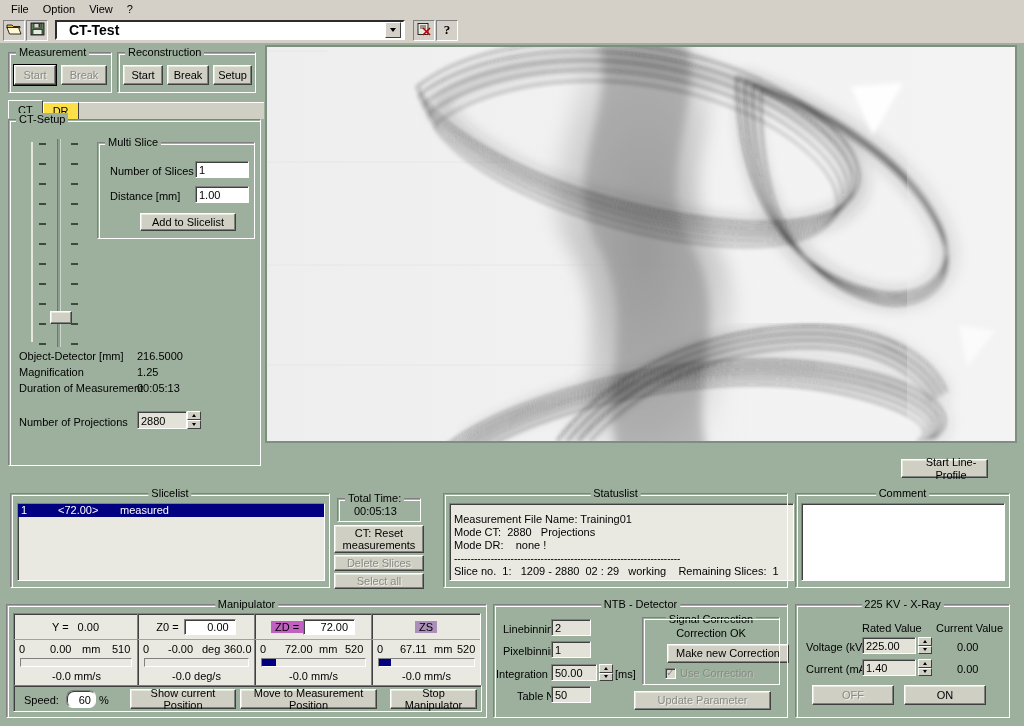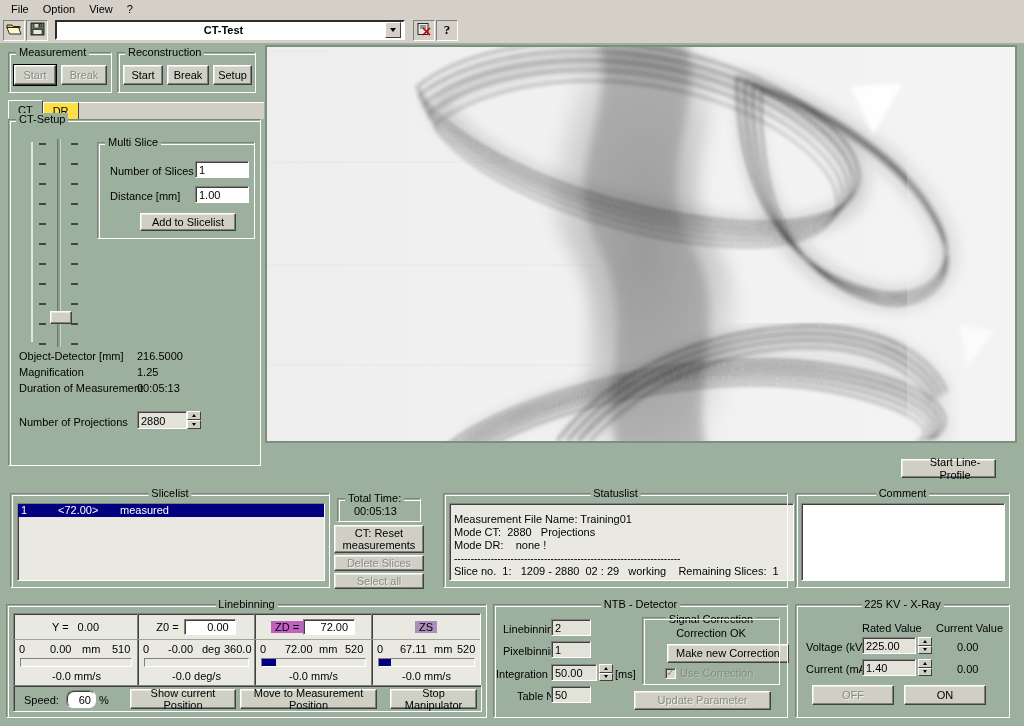--- a/index.html
+++ b/index.html
@@ -37,22 +37,22 @@
   .tbtn.framed { border: 1px solid #808080; border-right-color:#fff; border-bottom-color:#fff; }
   .combo-wrap {
     position: relative; margin-left: 6px; width: 350px; height: 20px;
     background: #fff;
     border: 2px inset #d4d0c8;
     border-top-color:#808080; border-left-color:#808080;
     border-right-color:#fff; border-bottom-color:#fff;
     display: flex; align-items: center;
   }
   .combo-wrap .cval {
-    font-weight: bold; font-size: 11px; padding-left: 5px; flex: 1;
-    white-space: nowrap; overflow: hidden; text-align: center;
+    font-weight: bold; font-size: 14px; padding-left: 12px; flex: 1;
+    white-space: nowrap; overflow: hidden;
   }
   .combo-arrow {
     width: 16px; height: 16px; margin-right: 2px;
     background: #d4d0c8; border: 1px solid #fff;
     border-right-color:#404040; border-bottom-color:#404040;
     display:flex; align-items:center; justify-content:center;
   }
   .combo-arrow i {
     width:0;height:0;border-left:3px solid transparent;border-right:3px solid transparent;
     border-top:4px solid #000; display:block;
@@ -392,21 +392,21 @@
       </g>
 
       <g filter="url(#blr1)">
         <path d="M692 278 L728 284 L700 320 Z" fill="#ffffff" opacity="0.9"></path>
       </g>
 
       <rect x="640" y="0" width="108" height="394" fill="#f3f3f3" opacity="0.25"></rect>
     </svg>
   </div>
 
-  <div class="btn" style="position:absolute; left:901px; top:459px; width:95px; height:19px;padding-left:16px;">Start Line-Profile</div>
+  <div class="btn" style="position:absolute; left:901px; top:459px; width:87px; height:19px;padding-left:16px;">Start Line-Profile</div>
 
   <div class="grp" style="left:10px; top:493px; width:320px; height:95px;">
     <div class="glabel center">Slicelist</div>
     <div class="listbox" style="position:absolute; left:6px; top:9px; width:308px; height:78px;">
       <div class="listrow sel" style="height:13px; line-height:13px;">
         <span style="padding-left:3px;width:40px;">1</span>
         <span style="width:62px;">&lt;72.00&gt;</span>
         <span>measured</span>
       </div>
     </div>
@@ -438,21 +438,21 @@
   <div class="grp" style="left:795px; top:493px; width:215px; height:95px;">
     <div class="glabel center">Comment</div>
     <div style="position:absolute; left:5px; top:9px; width:204px; height:78px; background:#fff;
                 border:1px solid #808080; border-right-color:#fff; border-bottom-color:#fff;
                 box-shadow: inset 1px 1px 0 #404040;">
       <span style="padding:3px; display:block;"></span>
     </div>
   </div>
 
   <div class="grp" style="left:6px; top:604px; width:481px; height:114px;">
-    <div class="glabel center">Linebinning</div>
+    <div class="glabel center">Manipulator</div>
 
     <div style="position:absolute; left:6px; top:8px; width:469px; height:73px; display:flex;">
 
       <div class="sunken" style="width:125px; position:relative;">
         <div style="height:26px; border-bottom:1px solid #9aa89a; display:flex; align-items:center; justify-content:center; gap:9px;">
           <span>Y =</span>
           <span>0.00</span>
         </div>
         <div style="position:relative;height:46px;">
           <span class="lbl" style="left:5px; top:3px;">0</span>

